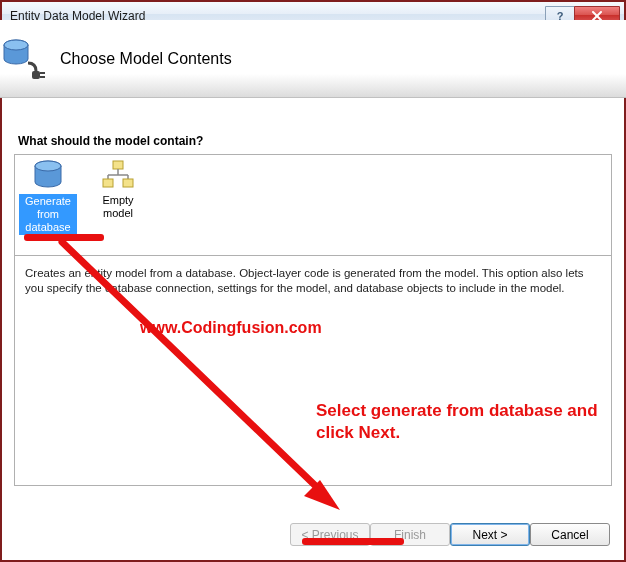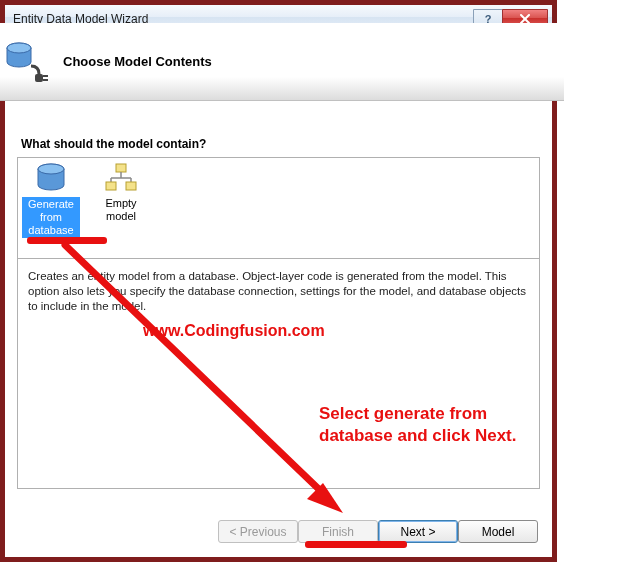--- a/index.html
+++ b/index.html
@@ -8,23 +8,23 @@
     padding: 0;
     width: 626px;
     height: 562px;
     font-family: "Segoe UI", Tahoma, sans-serif;
     font-size: 12px;
     background: #fff;
     overflow: hidden;
     position: relative;
   }
   .window {
-    width: 557px;
+    width: 626px;
     height: 562px;
-    border: 5px solid #7f1d1d;
+    border: 2px solid #7f1d1d;
     background: #fff;
     position: relative;
   }
   .titlebar {
     height: 28px;
     background: linear-gradient(to bottom, #f6f9fd 0%, #e6eef8 45%, #d7e4f2 46%, #e6eef8 100%);
     border-bottom: 1px solid #b8c7d8;
     display: flex;
     align-items: center;
     padding: 0 4px 0 8px;
@@ -73,22 +73,22 @@
     margin: -10px -12px 10px -12px;
     position: relative;
   }
   .header-icon {
     width: 48px;
     height: 48px;
     margin-right: 12px;
     position: relative;
   }
   .header-title {
-    font-weight: bold;
-    font-size: 13px;
+    font-weight: normal;
+    font-size: 16px;
   }
   .question {
     font-weight: bold;
     margin: 16px 4px 6px 4px;
   }
   .options-box {
     border: 1px solid #b0b0b0;
     height: 102px;
     padding: 2px;
     display: flex;
@@ -256,21 +256,21 @@
       </div>
     </div>
 
     <div class="description">Creates an entity model from a database. Object-layer code is generated from the model. This option also lets you specify the database connection, settings for the model, and database objects to include in the model.</div>
   </div>
 
   <div class="button-row">
     <div class="btn disabled">&lt; Previous</div>
     <div class="btn disabled">Finish</div>
     <div class="btn default">Next &gt;</div>
-    <div class="btn">Model</div>
+    <div class="btn">Cancel</div>
   </div>
 
   <div class="ann underline1"></div>
   <div class="ann underline2"></div>
   <div class="ann ann-text1">www.Codingfusion.com</div>
   <div class="ann ann-text2">Select generate from database and click Next.</div>
   <svg class="ann arrow-svg" viewBox="0 0 300 280">
     <line x1="14" y1="6" x2="276" y2="258" stroke="#e81010" stroke-width="7" stroke-linecap="round"></line>
     <polygon points="292,274 256,260 272,244" fill="#e81010"></polygon>
   </svg>

